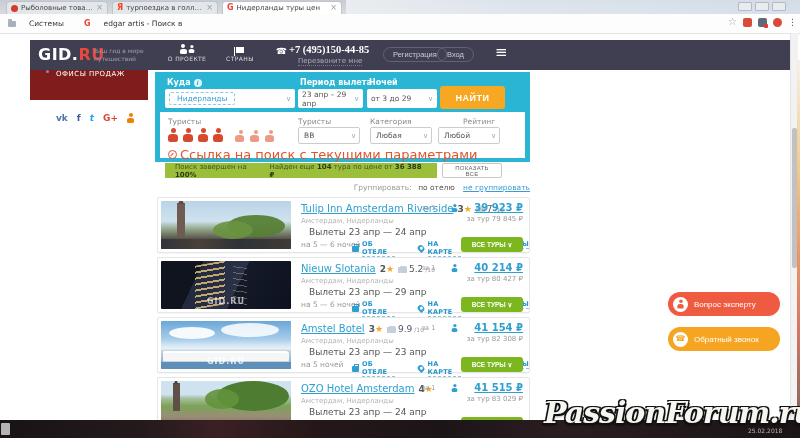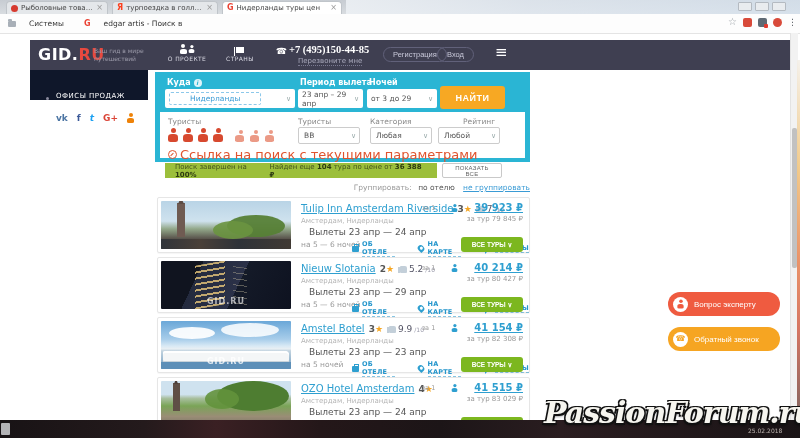--- a/index.html
+++ b/index.html
@@ -50,22 +50,22 @@
   .phone-block{position:absolute;left:246px;top:4px;color:#fff;}
   .phone-ic{position:absolute;left:0;top:2px;font-size:9px;color:#fff;}
   .phone-num{position:absolute;left:13px;top:0;font-size:10.5px;font-weight:bold;white-space:nowrap;font-family:Liberation Serif, serif;}
   .callback{position:absolute;left:22px;top:13px;font-size:7px;color:#a9a9bb;
     border-bottom:1px dotted #7b7b92;white-space:nowrap;}
   .pill{position:absolute;top:7px;height:15px;border:1px solid #61617a;border-radius:9px;
     color:#c9c9da;font-size:7.5px;display:flex;align-items:center;padding:0 9px;background:transparent;}
   .burger{position:absolute;left:465px;top:5px;font-size:15px;color:#fff;line-height:1;}
 
   
-  .offices{position:absolute;left:30px;top:70px;width:118px;height:30px;background:#0f172a;
-    display:flex;align-items:flex-end;color:#fff;}
+  .offices{position:absolute;left:30px;top:70px;width:118px;height:30px;background:#7f1d1d;
+    display:flex;align-items:flex-start;color:#fff;}
   .offices .dot{width:3px;height:3px;border-radius:50%;background:#8b8b9e;margin:0 7px 0 16px;}
   .offices .txt{font-size:7px;letter-spacing:.5px;}
   .socials{position:absolute;left:56px;top:113px;display:flex;align-items:center;gap:9px;}
   .soc{font-size:9px;font-weight:bold;line-height:1;}
   .soc-vk{color:#4c75a3;}
   .soc-fb{color:#3b5998;}
   .soc-tw{color:#1da1f2;font-style:italic;}
   .soc-gp{color:#db4437;}
   .pico{display:inline-block;}
   .pico::before{content:"";display:block;width:4px;height:4px;border-radius:50%;background:currentColor;margin:0 auto;}
@@ -73,21 +73,21 @@
   .soc-ok{color:#ee8208;}
 
   
   .search-panel{position:absolute;left:155px;top:72px;width:375px;height:90px;background:#2ab5d4;}
   .sp-label{position:absolute;font-size:8px;font-weight:bold;color:#fff;top:6px;display:flex;align-items:center;gap:3px;}
   .info-c{width:8px;height:8px;border-radius:50%;background:rgba(255,255,255,.85);color:#2ab5d4;
     font-size:6px;font-weight:bold;display:flex;align-items:center;justify-content:center;font-style:italic;}
   .field{position:absolute;top:17px;height:19px;background:#fff;border-radius:2px;box-sizing:border-box;
     display:flex;align-items:center;padding:0 12px 0 4px;font-size:7.5px;color:#555;}
   .field .chev{position:absolute;right:4px;color:#9aa;font-size:7px;}
-  .dest-tag{border:1px dashed #8cc8ea;color:#3a9bd5;border-radius:2px;padding:1px 20px;font-size:7.5px;}
+  .dest-tag{border:1px dashed #8cc8ea;color:#3a9bd5;border-radius:2px;padding:1px 7px;font-size:7.5px;}
   .find-btn{position:absolute;left:285px;top:14px;width:65px;height:23px;background:#f7a823;border:none;
     border-radius:3px;color:#fff;font-size:9px;font-weight:bold;letter-spacing:.5px;cursor:pointer;}
   .sp-inner{position:absolute;left:5px;top:40px;width:365px;height:46px;background:#fff;}
   .in-label{position:absolute;top:5px;font-size:7.5px;color:#888;}
   .tourists{position:absolute;left:8px;top:16px;display:flex;align-items:flex-end;gap:4px;}
   .tourist{width:11px;color:#d7492f;}
   .tourist::before{width:5px;height:5px;}
   .tourist::after{width:10px;height:8px;margin-top:1px;}
   .tourist.light{color:#eb9a86;}
   .tourist.light::before{width:4px;height:4px;}
@@ -123,21 +123,21 @@
   .c-stars{font-size:9px;color:#555;font-weight:bold;}
   .c-stars .star{color:#f5a623;font-weight:normal;}
   .c-rate{display:flex;align-items:baseline;gap:2px;margin-left:2px;}
   .ic-thumb{width:7px;height:7px;background:#c3cfd9;border-radius:1px 2px 1px 1px;position:relative;align-self:center;}
   .ic-thumb::before{content:"";position:absolute;left:-2px;top:1px;width:2px;height:6px;background:#c3cfd9;}
   .rv{font-size:9px;color:#556;}
   .rs{font-size:6px;color:#99a;}
   .c-loc{position:absolute;left:143px;top:19px;font-size:7px;color:#b5b5b5;}
   .c-dep{position:absolute;left:143px;top:29px;font-size:9px;color:#555;padding-left:8px;}
   .c-nts{position:absolute;left:143px;top:42px;font-size:7.5px;color:#999;}
-  .c-actions{position:absolute;left:194px;top:42px;display:flex;gap:23px;align-items:center;}
+  .c-actions{position:absolute;left:194px;top:42px;display:flex;gap:23px;align-items:flex-start;}
   .act{display:flex;align-items:center;gap:3px;font-size:6.5px;font-weight:bold;color:#2596cc;letter-spacing:.2px;}
   .act .t{border-bottom:1px dashed rgba(37,150,204,.55);}
   .ic-case{width:8px;height:6px;background:#2e9fd0;border-radius:1px;position:relative;}
   .ic-case::before{content:"";position:absolute;top:-2px;left:2px;width:3px;height:2px;border:1px solid #2e9fd0;border-bottom:none;}
   .ic-pin{width:7px;height:7px;background:#2e9fd0;border-radius:50% 50% 50% 0;transform:rotate(-45deg);position:relative;}
   .ic-pin::after{content:"";position:absolute;left:2px;top:2px;width:3px;height:3px;border-radius:50%;background:#fff;}
   .ic-bub{width:8px;height:6px;background:#2e9fd0;border-radius:2px;position:relative;}
   .ic-bub::after{content:"";position:absolute;bottom:-2px;left:1px;width:0;height:0;
     border-left:3px solid #2e9fd0;border-bottom:3px solid transparent;}
   .c-tours{position:absolute;left:303px;top:39px;width:62px;height:15px;background:#7cb71f;border:none;

